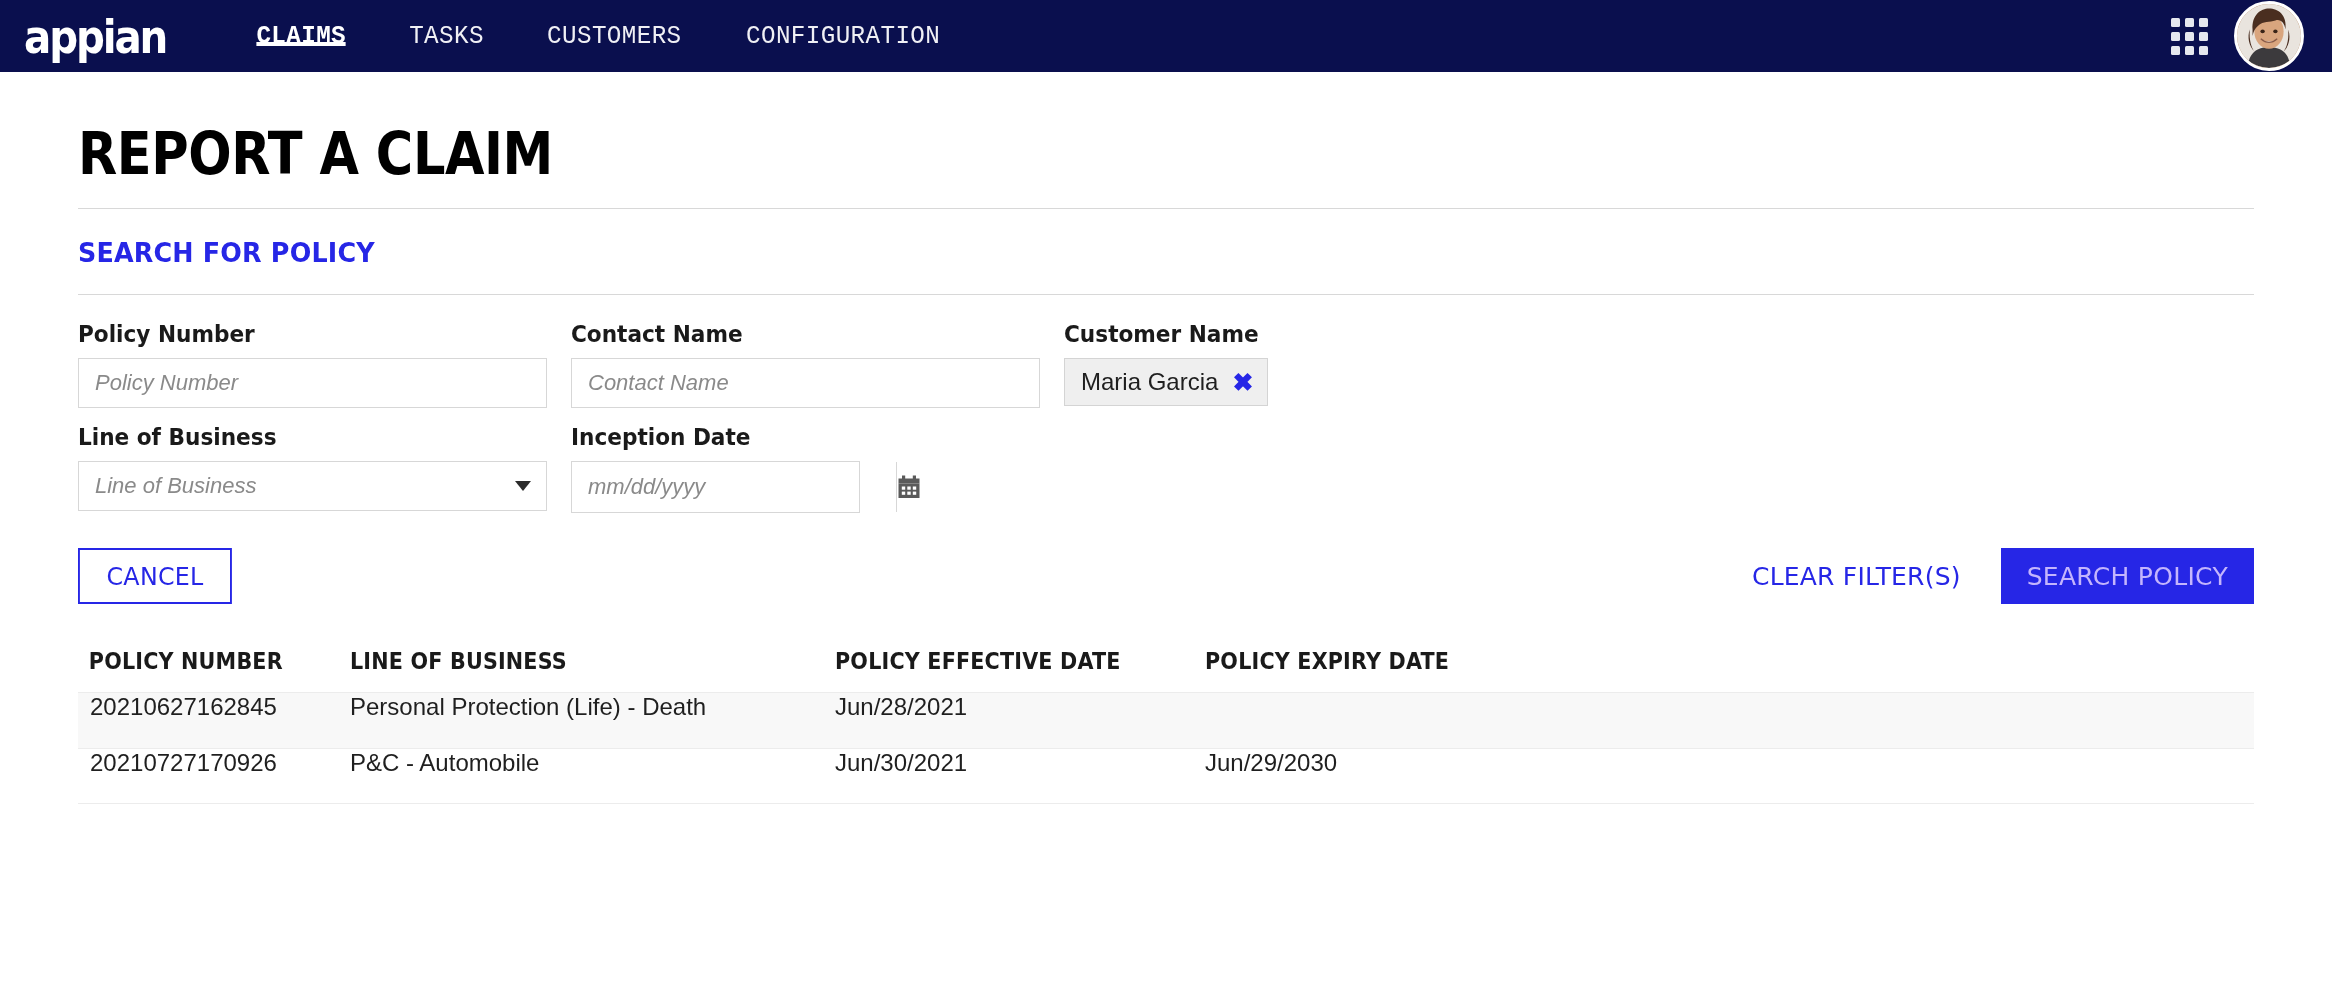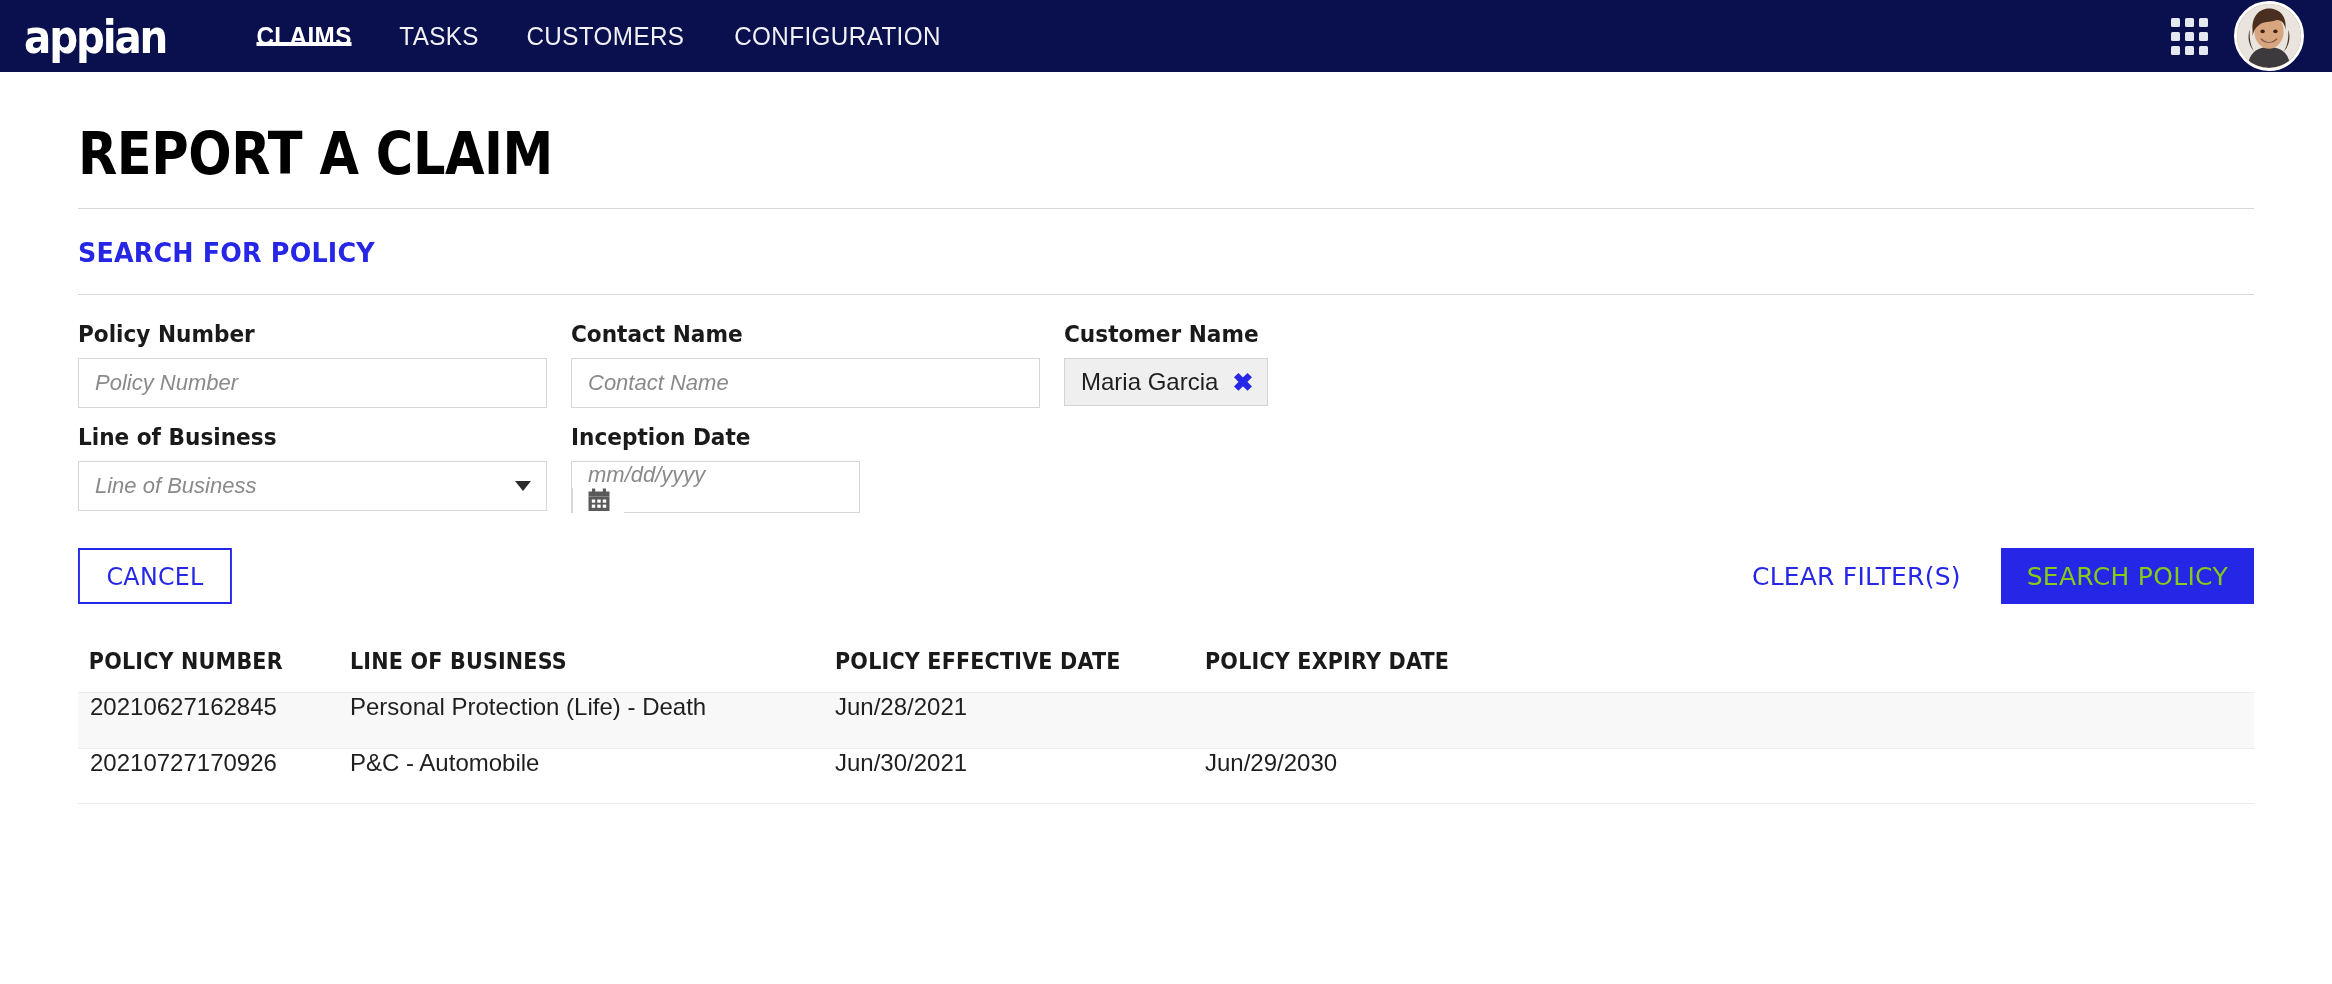--- a/index.html
+++ b/index.html
@@ -32,22 +32,23 @@
     line-height: 1;
     transform: scaleX(0.86);
     transform-origin: left center;
     margin-right: 44px;
     user-select: none;
   }
 
   .navtabs {
     display: flex;
     align-items: flex-start;
-    gap: 0px;
+    gap: 16px;
     height: 100%;
+    font-family: Liberation Mono, monospace;
   }
 
   .navtab {
     color: #ffffff;
     font-size: 25px;
     letter-spacing: 0.4px;
     padding: 0 22px;
     height: 100%;
     display: flex;
     align-items: center;
@@ -198,21 +199,20 @@
     border-top: 10px solid #2b2b2b;
     pointer-events: none;
   }
 
   .date-wrap {
     display: flex;
     width: 289px;
     border: 1px solid #d7d7d7;
     height: 52px;
     background: #ffffff;
-    flex-direction: column;
   }
   .date-input {
     flex: 1;
     border: none;
     outline: none;
     font-family: "Liberation Sans", sans-serif;
     font-size: 22px;
     font-style: italic;
     color: #8a8a8a;
     padding: 0 16px;
@@ -285,21 +285,21 @@
     font-size: 25px;
     letter-spacing: 0.2px;
     cursor: pointer;
     padding: 0 10px;
     height: 56px;
   }
 
   .btn-primary {
     background: #2626e6;
     border: none;
-    color: #84cc16;
+    color: #c4b5fd;
     font-family: "DejaVu Sans", sans-serif;
     font-size: 25px;
     letter-spacing: 0.3px;
     padding: 0 26px;
     height: 56px;
     cursor: pointer;
   }
 
   
   .table { width: 100%; margin-top: 44px; }

